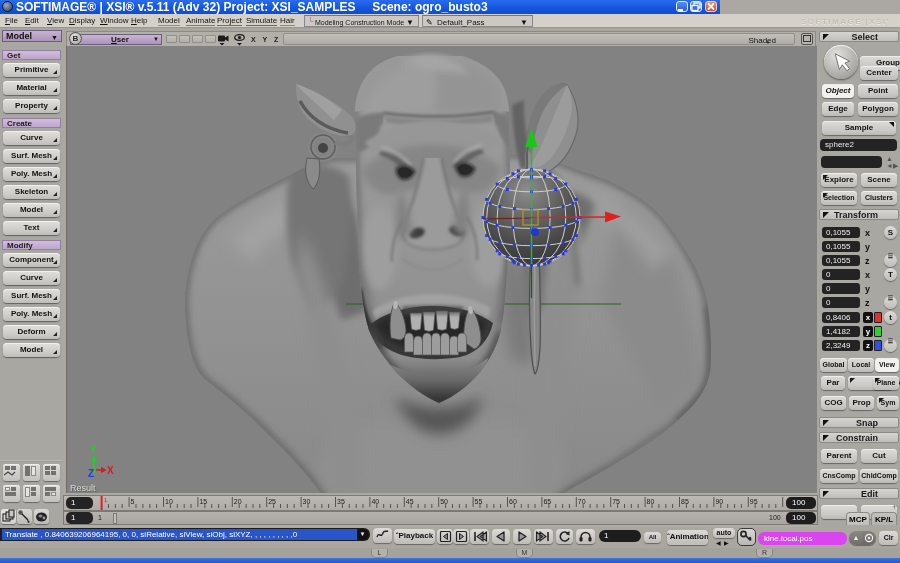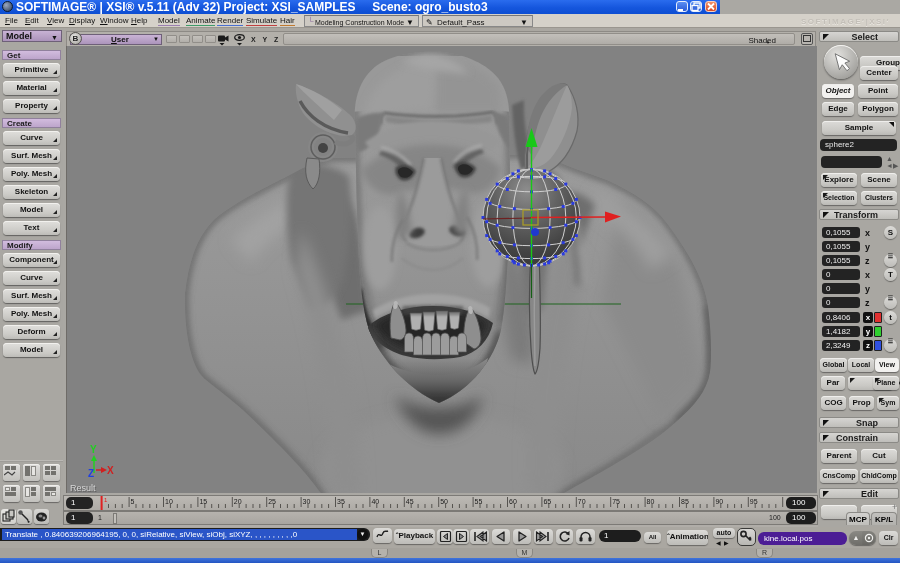--- a/index.html
+++ b/index.html
@@ -69,21 +69,21 @@
   </div>
   <div id="menubar" class="abs">
     <span class="mi" style="left:5px;"><u>F</u>ile</span>
     <span class="mi" style="left:25px;"><u>E</u>dit</span>
     <span class="mi" style="left:47px;"><u>V</u>iew</span>
     <span class="mi" style="left:69px;"><u>D</u>isplay</span>
     <span class="mi" style="left:100px;"><u>W</u>indow</span>
     <span class="mi" style="left:131px;"><u>H</u>elp</span>
     <span class="mi" style="left:158px;border-bottom:1px solid #9b7fb0;">Model</span>
     <span class="mi" style="left:186px;border-bottom:1px solid #3f9b6a;">Animate</span>
-    <span class="mi" style="left:217px;border-bottom:1px solid #4a6fd0;">Render</span>
+    <span class="mi" style="left:217px;border-bottom:1px solid #4a6fd0;">Project</span>
     <span class="mi" style="left:246px;border-bottom:1px solid #c04040;">Simulate</span>
     <span class="mi" style="left:280px;border-bottom:1px solid #c07a30;">Hair</span>
     <div class="combo" style="left:304px;width:115px;">
       <span style="position:absolute;left:3px;top:1px;color:#8a6a9a;">└</span>
       <span style="position:absolute;left:10px;top:3px;font-size:7px;">Modeling Construction Mode</span>
       <span style="position:absolute;right:4px;top:2px;">▼</span>
     </div>
     <div class="combo" style="left:422px;width:111px;">
       <span style="position:absolute;left:3px;top:2px;">✎</span>
       <span style="position:absolute;left:14px;top:2px;">Default_Pass</span>
@@ -705,21 +705,21 @@
     <div class="pbtn" style="left:644px;top:5px;width:17px;height:11px;font-size:6px;line-height:11px;">All</div>
     <div class="pbtn" style="left:667px;top:3px;width:41px;line-height:13px;">ˆAnimation</div>
     <div class="pbtn" style="left:713px;top:1px;width:22px;height:10px;font-size:7px;line-height:10px;">auto</div>
     <div style="position:absolute;left:716px;top:12px;font-size:6px;color:#111;">◀&nbsp;&nbsp;▶</div>
     <div style="position:absolute;left:737px;top:1px;width:19px;height:18px;border-radius:5px;background:linear-gradient(180deg,#d8d7d4,#b8b7b3);border:1.5px solid #3a3a38;box-sizing:border-box;">
       <svg width="16" height="15">
           <circle cx="5.5" cy="5" r="2.6" fill="none" stroke="#222" stroke-width="1.6"></circle>
           <path d="M7.5,6.5 L12.5,11.5 M12.5,11.5 L12.5,8.8 M10.8,9.8 L12.6,8.2" stroke="#222" stroke-width="1.6" fill="none"></path>
         </svg>
     </div>
-    <div style="position:absolute;left:758px;top:5px;width:89px;height:13px;background:#4c1d95;border-radius:6px;color:#fff;font-size:8px;line-height:13px;padding-left:6px;box-sizing:border-box;">kine.local.pos</div>
+    <div style="position:absolute;left:758px;top:5px;width:89px;height:13px;background:#d946ef;border-radius:6px;color:#fff;font-size:8px;line-height:13px;padding-left:6px;box-sizing:border-box;">kine.local.pos</div>
     <div style="position:absolute;left:849px;top:4px;width:14px;height:14px;border-radius:7px 0 0 7px;background:linear-gradient(180deg,#8a8984,#6e6d69);box-shadow:0 1px 1px rgba(40,40,40,.5);color:#f0f0ee;font-size:7px;text-align:center;line-height:14px;">▲</div>
     <div style="position:absolute;left:863px;top:4px;width:13px;height:14px;border-radius:0 7px 7px 0;background:linear-gradient(180deg,#84837e,#686763);box-shadow:0 1px 1px rgba(40,40,40,.5);"><svg width="13" height="14">
           <circle cx="6" cy="7" r="3.6" fill="none" stroke="#f0f0ee" stroke-width="1.2"></circle>
           <circle cx="6" cy="7" r="1.2" fill="#f0f0ee"></circle>
         </svg></div>
     <div class="pbtn" style="left:879px;top:4px;width:19px;height:14px;font-size:7px;line-height:14px;">Clr</div>
   </div>
   <div id="bstrip" class="abs">
     <div class="tab" style="left:371px;">L</div>
     <div class="tab" style="left:516px;">M</div>

